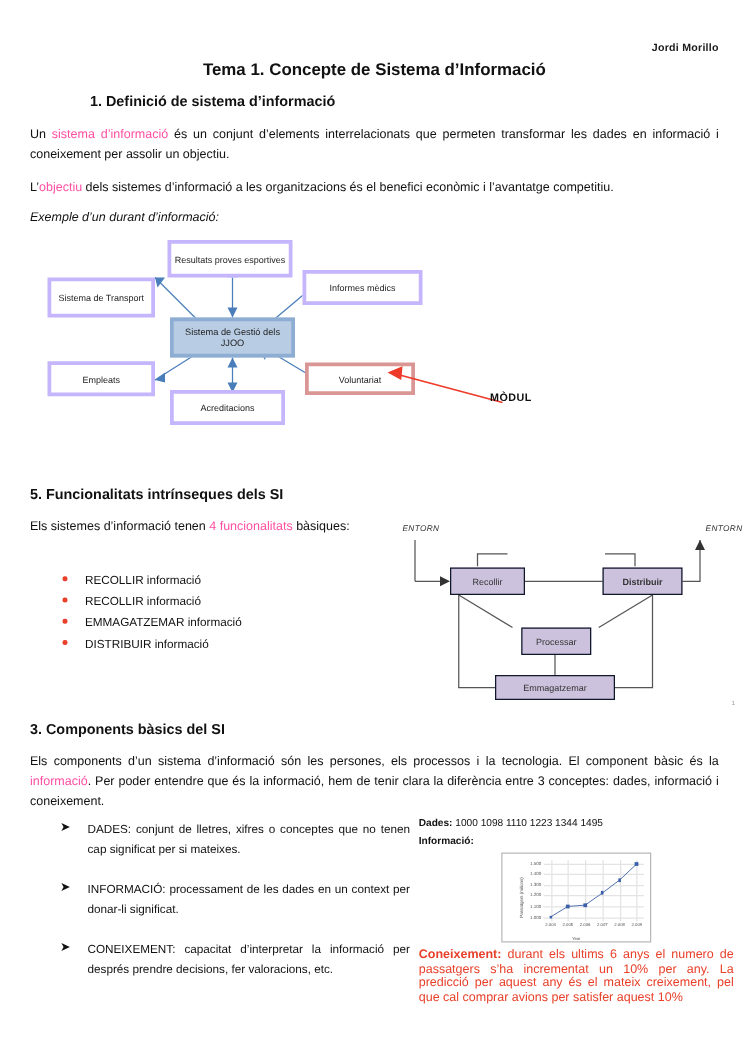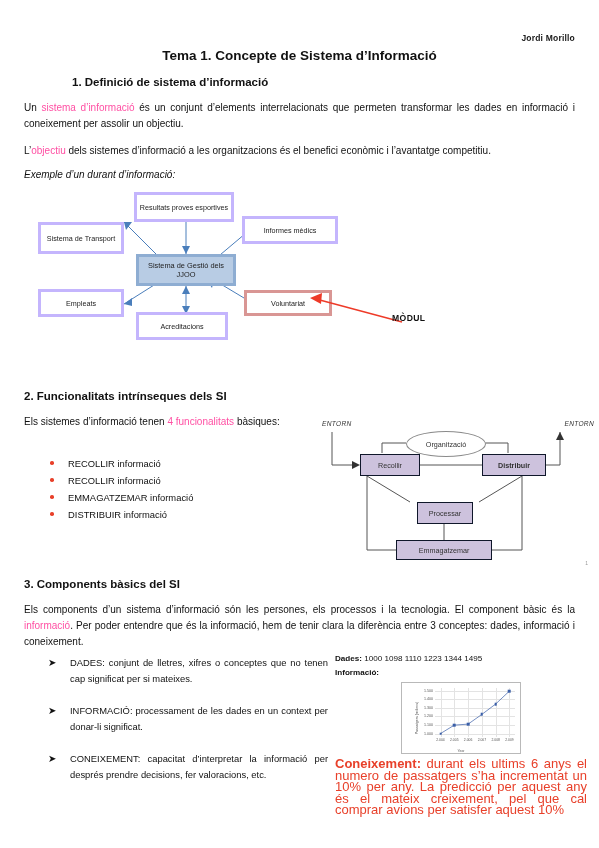--- a/index.html
+++ b/index.html
@@ -196,21 +196,21 @@
     left: -1px; top: 50%;
     transform: translateY(-50%) rotate(-90deg);
     transform-origin: center;
     font-size: 3.6px;
     color: #555;
     white-space: nowrap;
   }
   .xlabel { position: absolute; left: 50%; bottom: 0px; transform: translateX(-50%); font-size: 3.4px; color: #555; }
   #coneix {
     margin-top: 4px;
-    font-size: 13px;
+    font-size: 10px;
     line-height: 11.5px;
     color: #e8402a;
     text-align: justify;
   }
   #coneix b { font-weight: bold; }
 </style>
 </head>
 <body>
 
 <div class="page">
@@ -265,21 +265,21 @@
     <div class="d1box red" style="left:220px; top:98px; width:88px; height:26px;">Voluntariat</div>
   </div>
 
 
   <svg style="position:absolute; left:300px; top:292px;" width="110" height="35">
     <line x1="102" y1="30" x2="16" y2="7" stroke="#ee3a28" stroke-width="1.4"></line>
     <polygon points="10,6 22,1 21,12" fill="#ee3a28"></polygon>
   </svg>
   <div id="modul-label">MÒDUL</div>
 
-  <h2 class="section" style="top:390px;">2. Funcionalitats intrínseques dels SI</h2>
+  <h2 class="section" style="top:390px;">5. Funcionalitats intrínseques dels SI</h2>
 
   <div class="para" style="left:24px; top:414px; width:290px;">
     <span>Els sistemes d’informació tenen </span><span class="pink">4 funcionalitats</span><span> bàsiques:</span>
   </div>
 
   <div class="bullets" style="top:455px; width:280px;">
     <div class="row"><span class="dot"></span><span>RECOLLIR informació</span></div>
     <div class="row"><span class="dot"></span><span>RECOLLIR informació</span></div>
     <div class="row"><span class="dot"></span><span>EMMAGATZEMAR informació</span></div>
     <div class="row"><span class="dot"></span><span>DISTRIBUIR informació</span></div>
@@ -302,21 +302,20 @@
         <path d="M122,96 L122,122"></path>
         <path d="M45,58 L45,132 L75,132"></path>
         <path d="M200,58 L200,132 L170,132"></path>
       </g>
       <g fill="#333">
         <polygon points="38,47 30,43 30,51"></polygon>
         <polygon points="238,14 234,22 242,22"></polygon>
       </g>
     </svg>
 
-    <div class="d2ellipse" style="left:84px; top:13px; width:78px; height:24px;">Organització</div>
     <div class="d2box" style="left:38px; top:36px; width:60px; height:22px;">Recollir</div>
     <div class="d2box" style="left:160px; top:36px; width:64px; height:22px;font-weight:bold;">Distribuir</div>
     <div class="d2box" style="left:95px; top:84px; width:56px; height:22px;">Processar</div>
     <div class="d2box" style="left:74px; top:122px; width:96px; height:20px;">Emmagatzemar</div>
     <div class="pagenum2">1</div>
   </div>
 
   <h2 class="section" style="top:578px;">3. Components bàsics del SI</h2>
 
   <div class="para" style="left:24px; top:602px; width:551px;">

